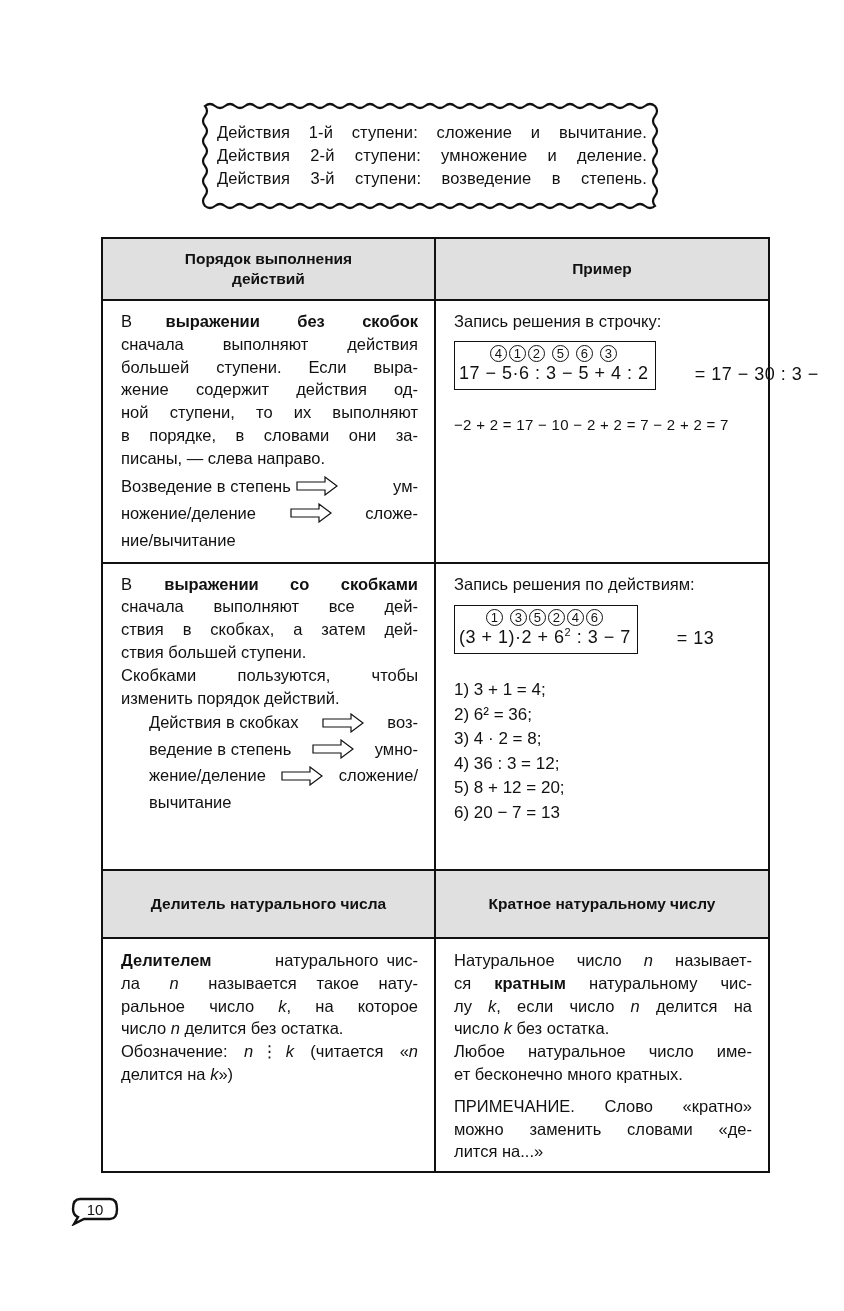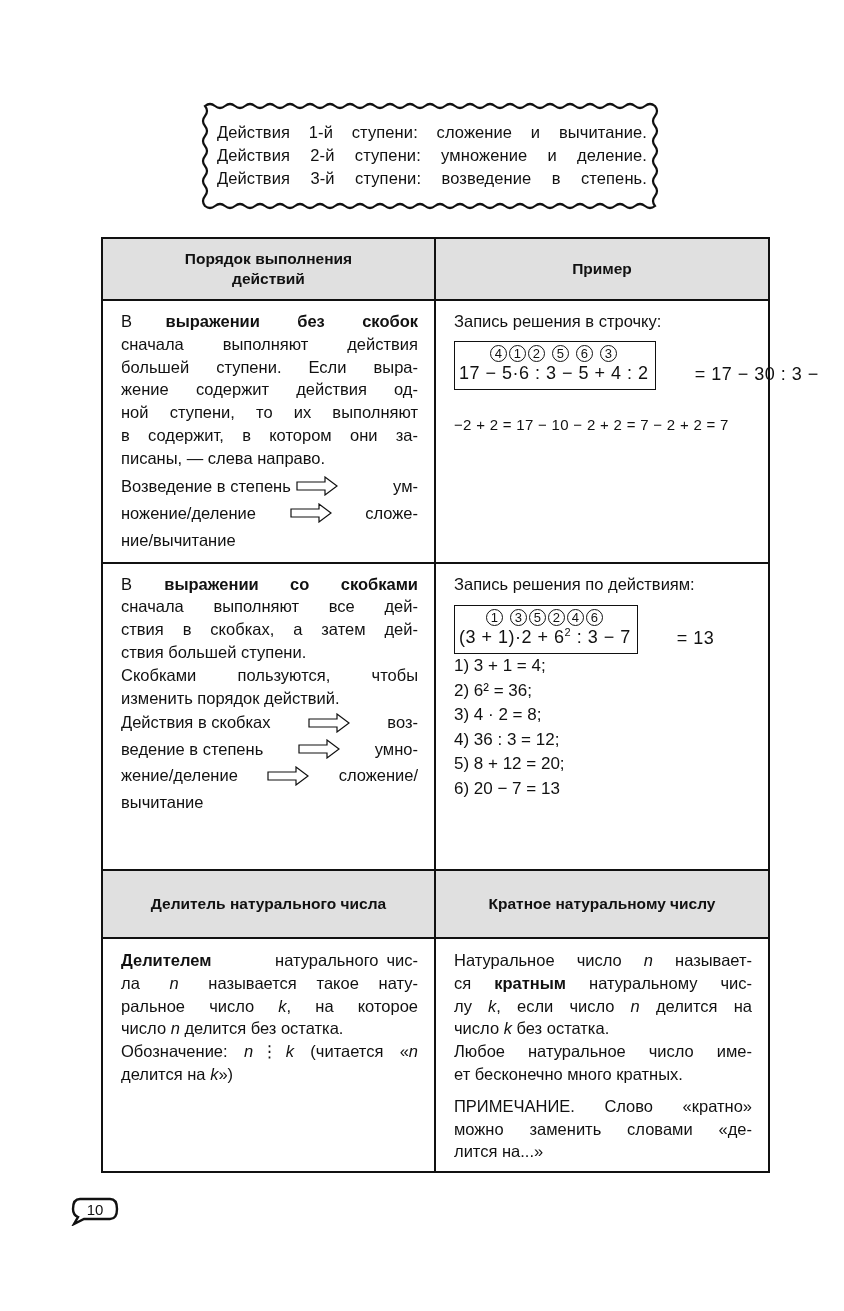--- a/index.html
+++ b/index.html
@@ -90,21 +90,21 @@
     <th>Пример</th>
   </tr>
   <tr style="height:256px">
     <td>
       <div class="just">
         <span class="l">В <b style="margin-left:26px;">выражении&nbsp;&nbsp;&nbsp;&nbsp;&nbsp;без&nbsp;&nbsp;&nbsp;&nbsp;&nbsp;скобок</b></span>
         <span class="l">сначала выполняют действия</span>
         <span class="l">большей ступени. Если выра-</span>
         <span class="l">жение содержит действия од-</span>
         <span class="l">ной ступени, то их выполняют</span>
-        <span class="l">в содержит, в котором они за-</span>
+        <span class="l">в порядке, в словами они за-</span>
         <span class="last">писаны, — слева направо.</span>
       </div>
       <div style="margin-top:3px; line-height:27px;">
         <div style="display:flex; justify-content:space-between; align-items:center;">
           <span><span>Возведение в степень</span>
           <svg class="arrow" viewBox="0 0 44 20">
                   <path d="M2,6 H30 V1 L42,10 L30,19 V14 H2 Z" fill="#fff" stroke="#111" stroke-width="1.2"></path>
                 </svg></span>
           <span>ум-</span>
         </div>
@@ -135,21 +135,21 @@
   <tr style="height:307px">
     <td>
       <div class="just">
         <span class="l">В <b style="margin-left:26px;">выражении&nbsp;&nbsp;&nbsp;&nbsp;&nbsp;со&nbsp;&nbsp;&nbsp;&nbsp;&nbsp;скобками</b></span>
         <span class="l">сначала выполняют все дей-</span>
         <span class="l">ствия в скобках, а затем дей-</span>
         <span class="last">ствия большей ступени.</span>
         <span class="l">Скобками пользуются, чтобы</span>
         <span class="last">изменить порядок действий.</span>
       </div>
-      <div style="line-height:26.5px;">
+      <div style="line-height:26.5px;margin-left:28px;">
         <div style="display:flex; justify-content:space-between; align-items:center;">
           <span>Действия в скобках</span>
           <svg class="arrow" viewBox="0 0 44 20">
                 <path d="M2,6 H30 V1 L42,10 L30,19 V14 H2 Z" fill="#fff" stroke="#111" stroke-width="1.2"></path>
               </svg>
           <span>воз-</span>
         </div>
         <div style="display:flex; justify-content:space-between; align-items:center;">
           <span>ведение в степень</span>
           <svg class="arrow" viewBox="0 0 44 20">
@@ -162,21 +162,21 @@
           <svg class="arrow" viewBox="0 0 44 20">
                 <path d="M2,6 H30 V1 L42,10 L30,19 V14 H2 Z" fill="#fff" stroke="#111" stroke-width="1.2"></path>
               </svg>
           <span>сложение/</span>
         </div>
         <div>вычитание</div>
       </div>
     </td>
     <td>
       <div class="ex-label" style="margin-bottom:10px;">Запись решения по действиям:</div>
-      <div class="expr-row" style="margin-bottom:0;">
+      <div class="expr-row" style="margin-bottom:24px;">
         <div class="expr-box">
           <div class="circles">
             <span class="circ">1</span><span class="circ gap">3</span><span class="circ">5</span><span class="circ">2</span><span class="circ">4</span><span class="circ">6</span>
           </div>
           <div class="math"><span>(3 + 1)·2 + 6</span><sup>2</sup><span> : 3 − 7</span></div>
         </div>
         <div class="math cont">= 13</div>
       </div>
       <div class="steps">
         <div>1) 3 + 1 = 4;</div>

